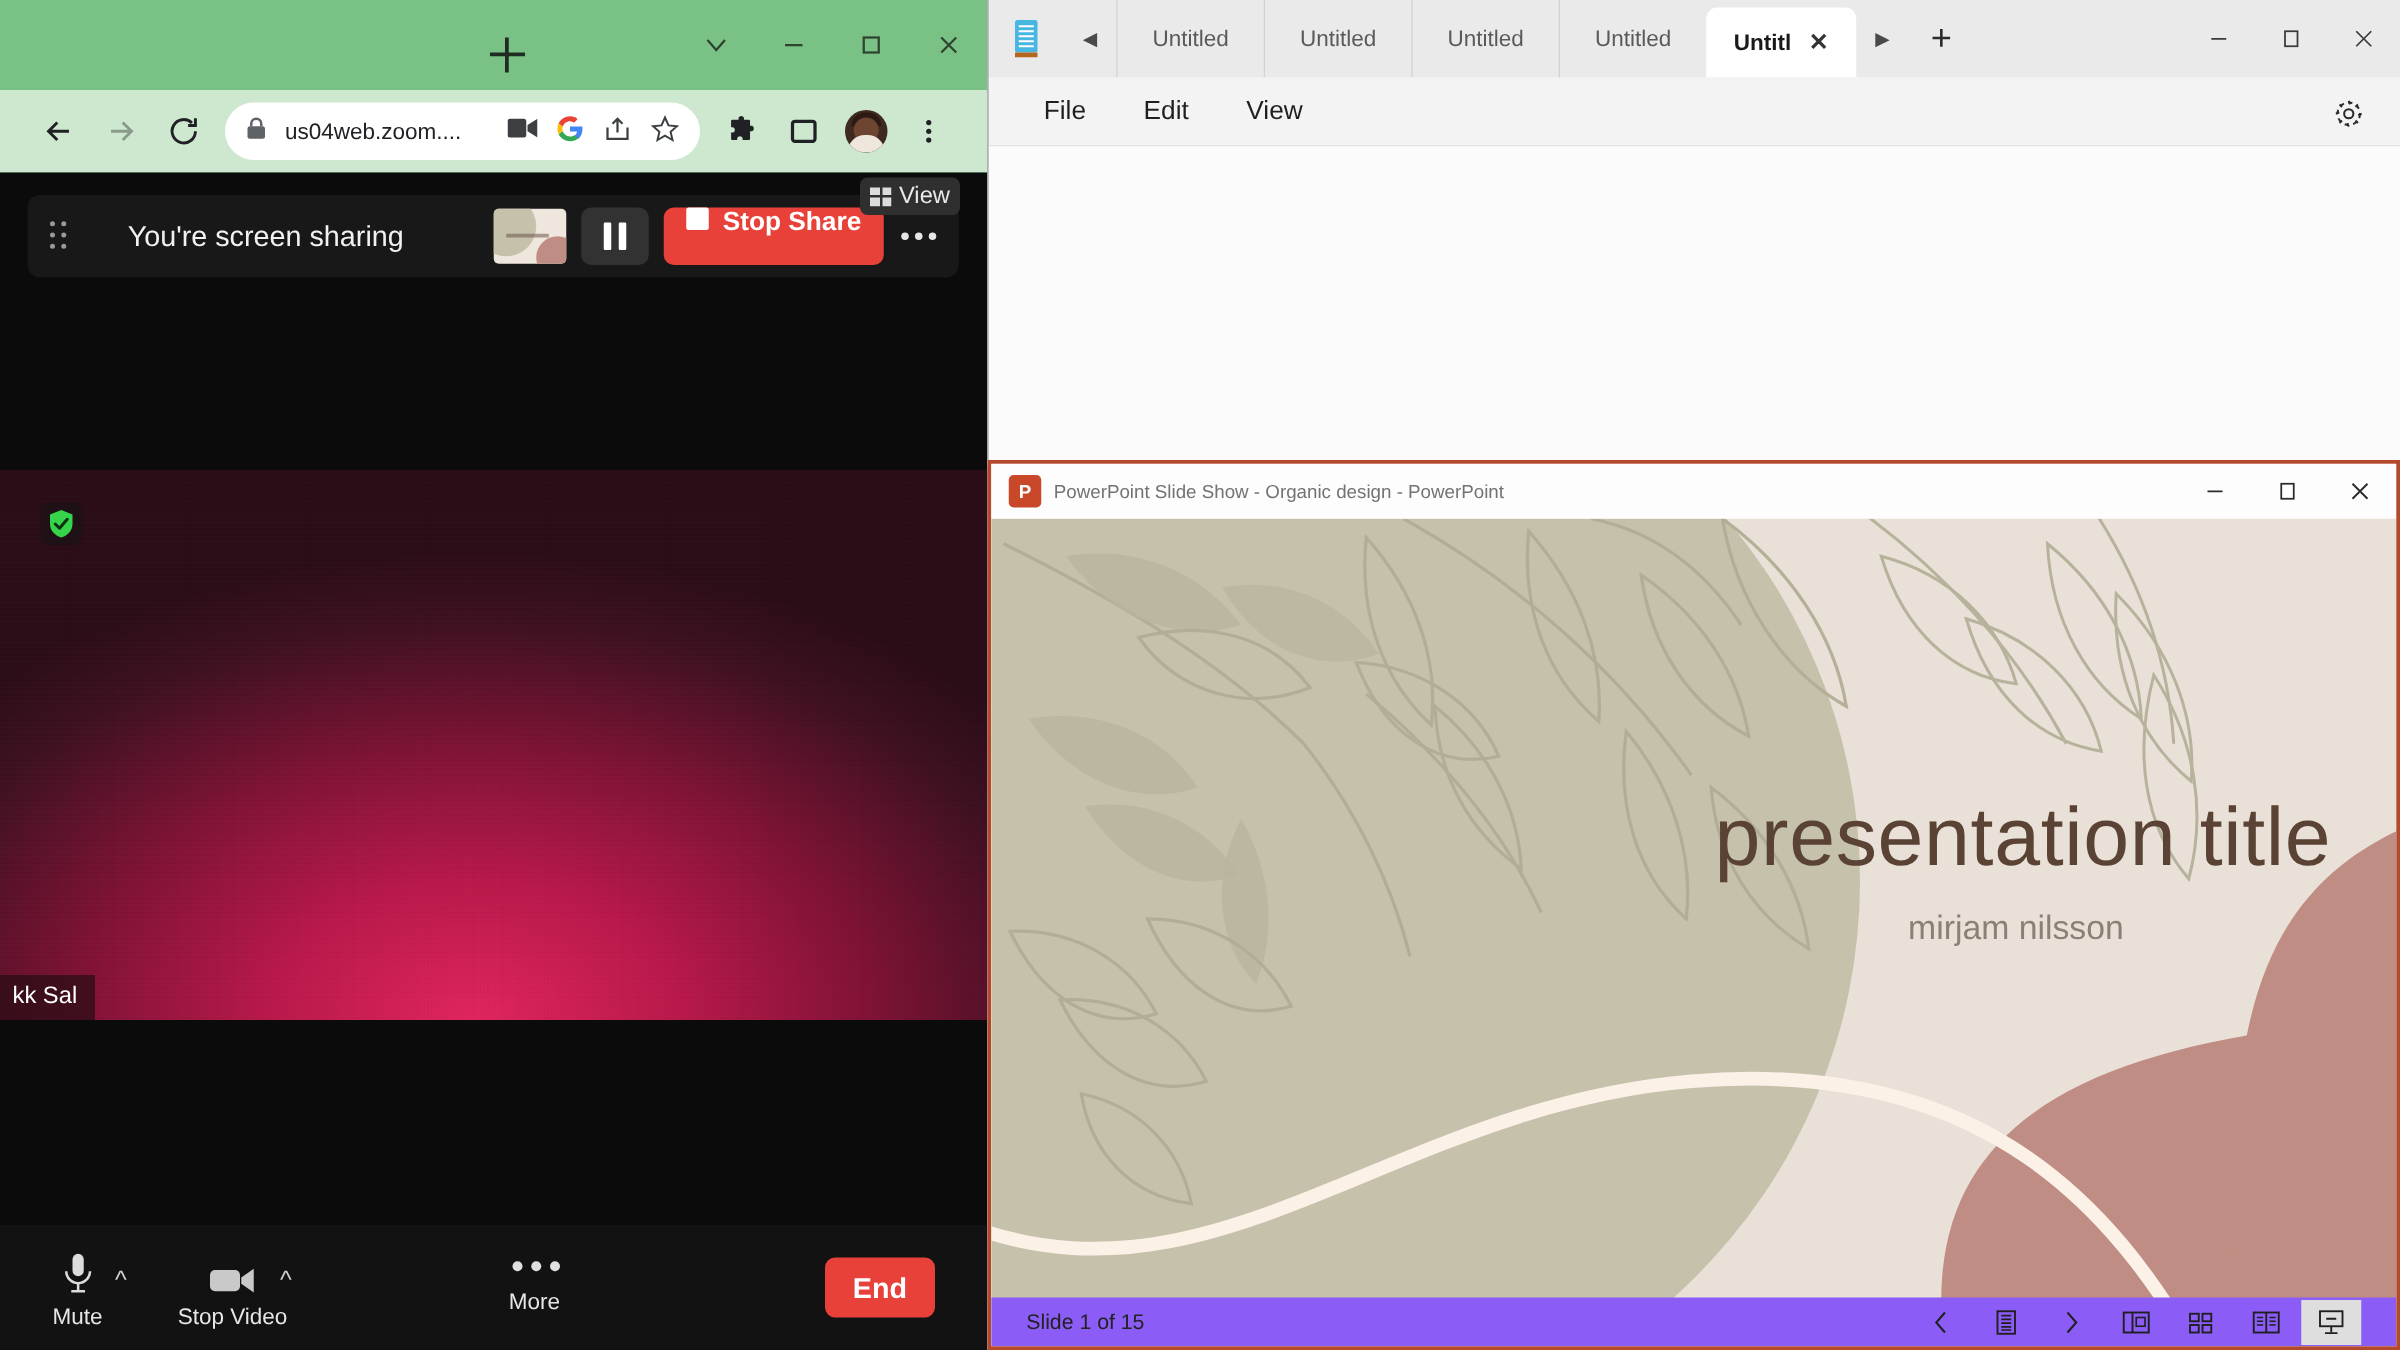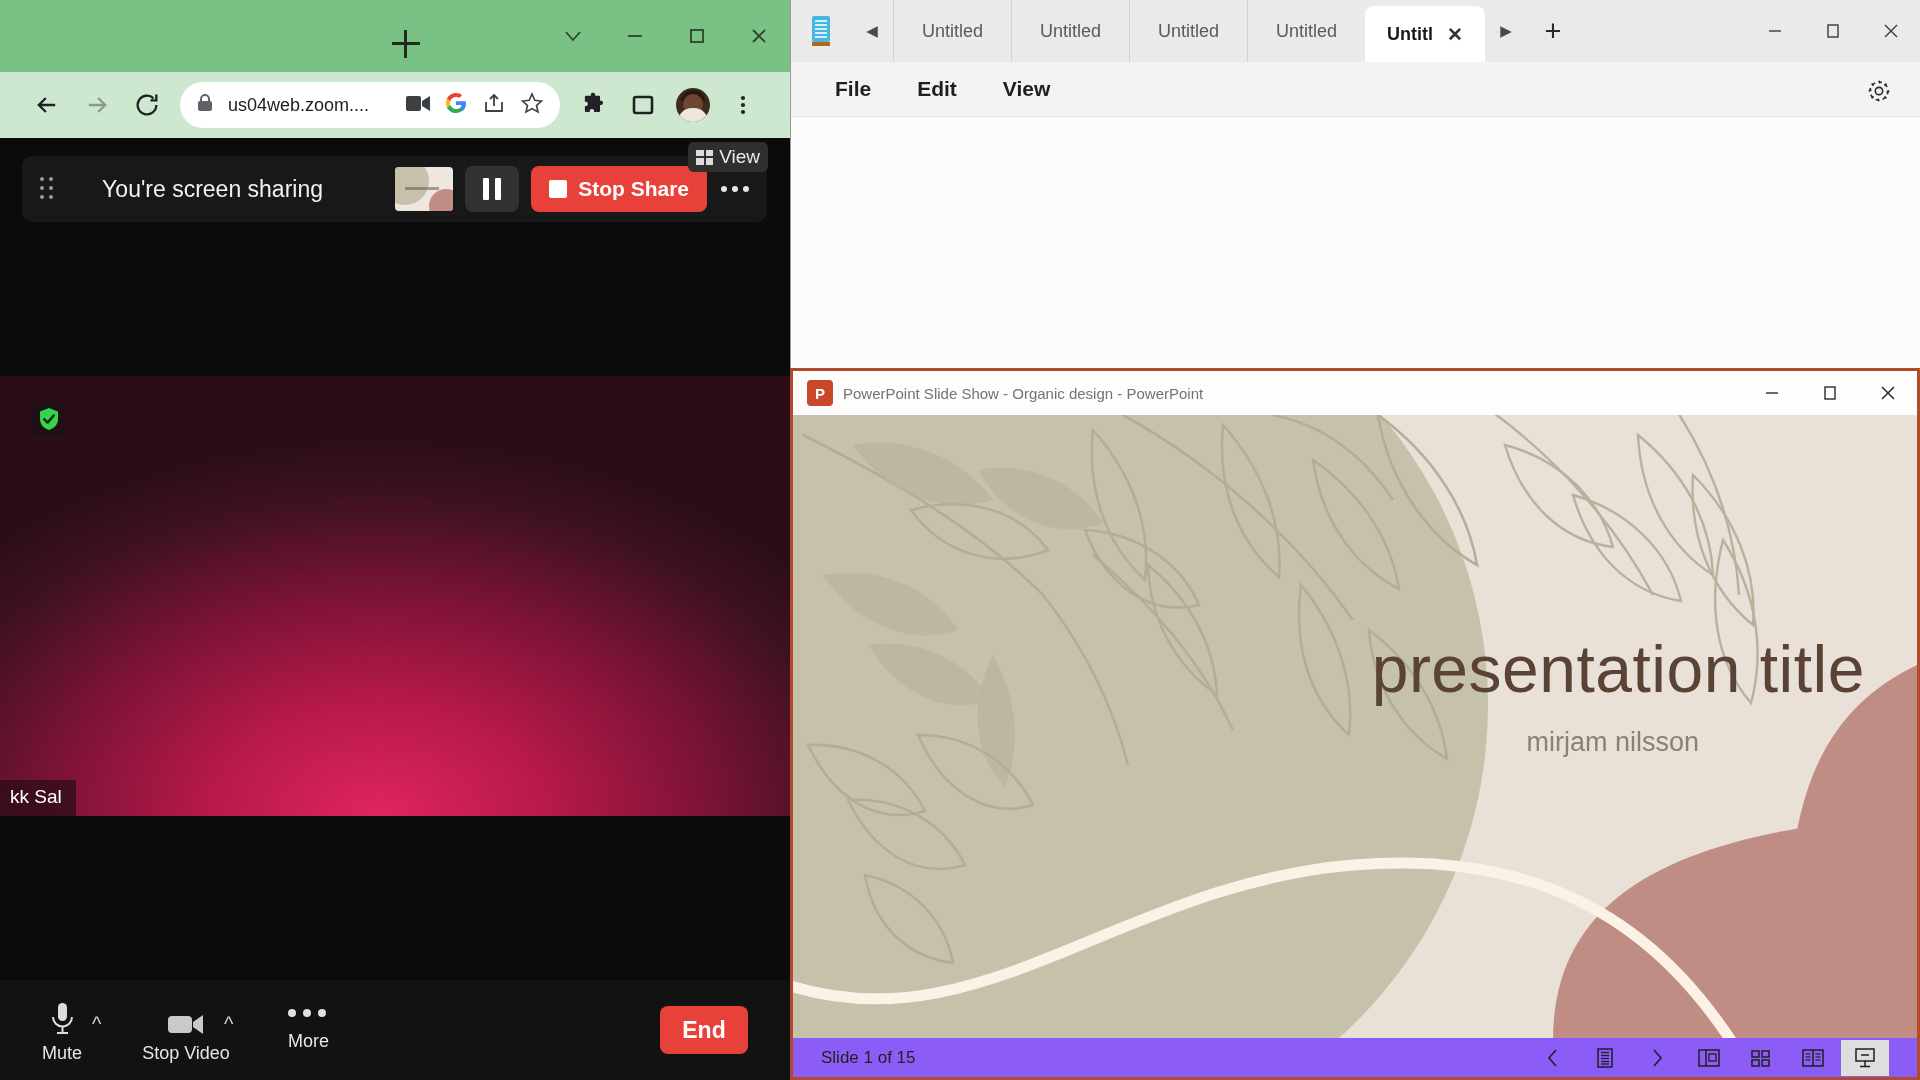--- a/index.html
+++ b/index.html
@@ -65,21 +65,21 @@
   .thumb { width:58px;height:44px;border-radius:4px;flex:0 0 auto;margin-right:12px;
      background:#efe7dd; position:relative; overflow:hidden; }
   .thumb .olive{position:absolute;left:-14px;top:-10px;width:48px;height:48px;border-radius:50%;
      background:#c5c1ab;}
   .thumb .tc{position:absolute;right:-10px;bottom:-12px;width:34px;height:34px;border-radius:50%;
      background:#c08d84;}
   .thumb .tt{position:absolute;left:10px;top:20px;width:34px;height:3px;background:#6b5548;opacity:.55;}
   .pause-btn { width:54px;height:46px;border-radius:8px;background:#323232;display:flex;
      align-items:center;justify-content:center;gap:6px;flex:0 0 auto; }
   .pause-btn i { width:6px;height:22px;background:#fff;display:block;border-radius:1px; }
-  .stop-share { height:46px;background:#e8413a;border-radius:8px;display:flex;align-items:center;
+  .stop-share { height:46px;background:#e8413a;border-radius:8px;display:flex;align-items:flex-start;
      padding:0 18px;gap:11px;margin-left:12px;flex:0 0 auto; }
   .stop-share .sq{width:18px;height:18px;background:#fff;border-radius:2px;}
   .stop-share span{color:#fff;font-size:21px;font-weight:bold;}
   .share-more { margin-left:14px; display:flex; gap:5px; flex:0 0 auto; }
   .share-more i{width:6px;height:6px;border-radius:50%;background:#e6e6e6;display:block;}
   .view-chip { position:absolute; right:22px; top:4px; display:flex; align-items:center; gap:6px;
      background:#2f2f2f; border-radius:6px; padding:4px 8px; }
   .view-chip .grid{width:17px;height:15px;display:grid;grid-template-columns:1fr 1fr;
      grid-template-rows:1fr 1fr;gap:2px;}
   .view-chip .grid i{background:#dcdcdc;display:block;}
@@ -101,21 +101,21 @@
      padding:6px 14px 8px 10px; color:#fff; font-size:19px; }
 
   
   .zoom-bar { position:absolute; left:0; bottom:0; width:790px; height:100px;
      background:#121212; display:flex; align-items:center; }
   .zb-item { width:124px; display:flex; flex-direction:column; align-items:center; gap:6px;
      position:relative; }
   .zb-ico { height:40px; display:flex; align-items:flex-end; justify-content:center; }
   .zb-lab { color:#e6e6e6; font-size:18px; }
   .caret { position:absolute; top:16px; color:#cfcfcf; font-size:20px; }
-  .zb-more { width:160px; display:flex; flex-direction:column; align-items:flex-start; gap:14px; }
+  .zb-more { width:160px; display:flex; flex-direction:column; align-items:flex-end; gap:14px; }
   .zb-more .dots{display:flex;gap:7px;}
   .zb-more .dots i{width:8px;height:8px;border-radius:50%;background:#e0e0e0;display:block;}
   .end-btn { position:absolute; right:42px; top:26px; width:88px; height:48px; background:#e8413a;
      border-radius:8px; color:#fff; font-size:23px; font-weight:bold;
      display:flex; align-items:center; justify-content:center; }
 
   
   .notepad { position:absolute; left:790px; top:0; width:1130px; height:372px;
      background:#f3f3f3; border-left:1px solid #9a9a9a; }
   .np-tabstrip { height:62px; display:flex; align-items:flex-end; position:relative;
@@ -130,21 +130,21 @@
   .np-tab-x { font-size:19px; color:#333; }
   .np-next { width:42px;height:62px;display:flex;align-items:center;justify-content:center;
      color:#4a4a4a;font-size:15px; }
   .np-plus { width:52px;height:62px;display:flex;align-items:center;justify-content:center;
      color:#2b2b2b;font-size:29px; }
   .np-winctrls { position:absolute; right:0; top:0; height:62px; display:flex; }
   .np-winbtn { width:58px;height:62px;display:flex;align-items:center;justify-content:center;
      color:#3a3a3a; }
   .np-menubar { height:54px; background:#f3f3f3; display:flex; align-items:center;
      padding-left:26px; gap:10px; position:relative; }
-  .np-menu { padding:6px 18px; font-size:21px; color:#1f1f1f; border-radius:5px;font-weight:bold; }
+  .np-menu { padding:6px 18px; font-size:21px; color:#1f1f1f; border-radius:5px; }
   .np-gear { position:absolute; right:24px; top:12px; width:34px;height:34px;
      display:flex;align-items:center;justify-content:center; }
   .np-body { height:256px; background:#fbfbfb; border-top:1px solid #e2e2e2; }
 
   
   .ppt { position:absolute; left:790px; top:368px; width:1130px; height:712px;
      border:3px solid #b34a2e; background:#fff; overflow:hidden; }
   .ppt-title { height:44px; background:#fdfdfd; display:flex; align-items:center; padding-left:14px;
      gap:10px; position:relative; }
   .ppt-ico { width:26px;height:26px;border-radius:4px;background:#c9482a;color:#fff;font-size:15px;

